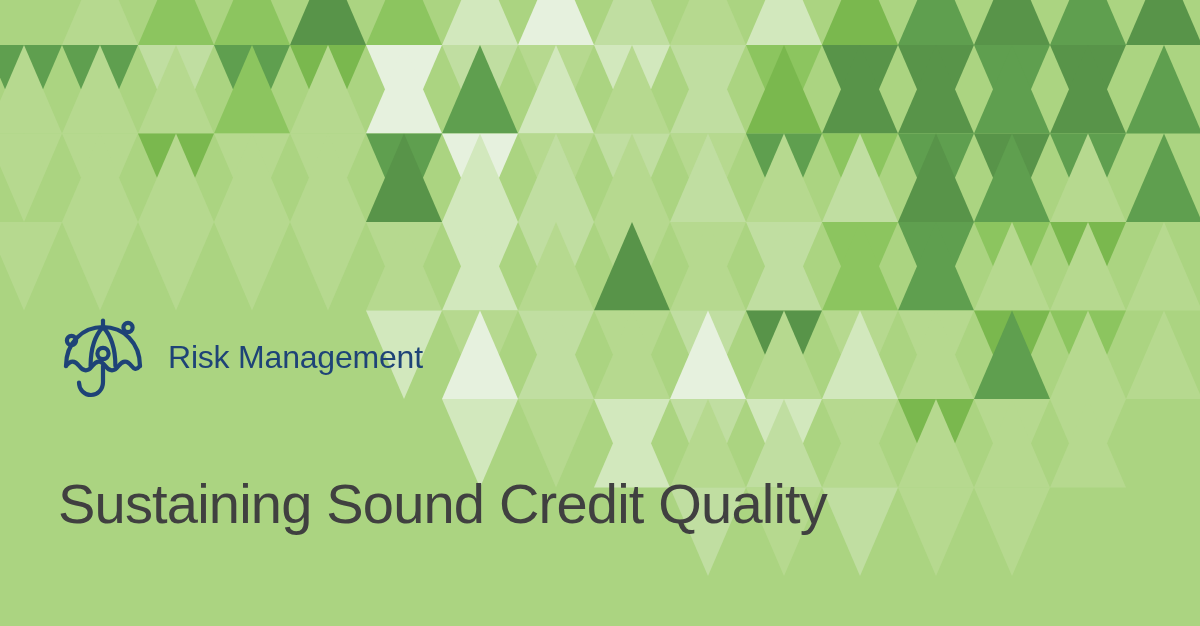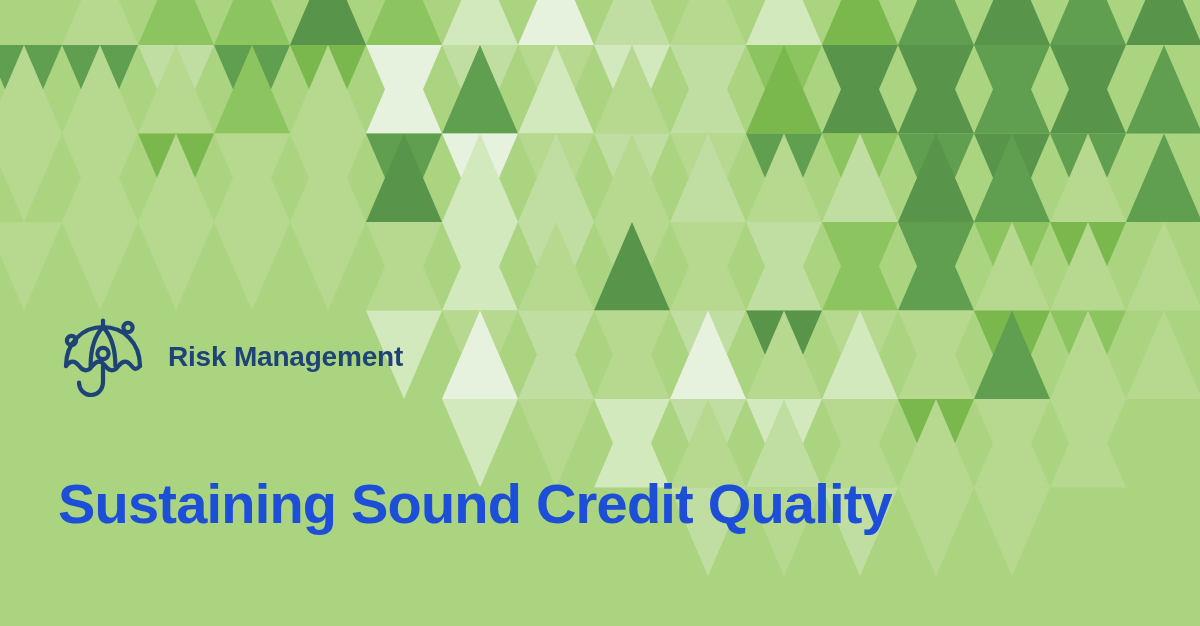--- a/index.html
+++ b/index.html
@@ -40,39 +40,39 @@
     height: 84px;
   }
   #umbrella-icon {
     width: 86px;
     height: 84px;
     display: block;
     flex: 0 0 auto;
   }
   #eyebrow-label {
     font-family: "Liberation Sans", sans-serif;
-    font-size: 28px;
-    font-weight: 700;
+    font-size: 32px;
+    font-weight: 400;
     letter-spacing: -0.2px;
     color: #1e4377;
     white-space: nowrap;
     line-height: 1;
     padding-bottom: 2px;
   }
   #headline {
     position: absolute;
     left: 58px;
     top: 432px;
     width: 1000px;
     font-family: "Liberation Sans", sans-serif;
     font-size: 56px;
-    font-weight: 700;
+    font-weight: 400;
     line-height: 68px;
     letter-spacing: -0.8px;
-    color: #1d4ed8;
+    color: #404040;
   }
   #headline .hl-line {
     display: block;
     white-space: nowrap;
   }
 </style>
 </head>
 <body>
 
 <div id="banner">

